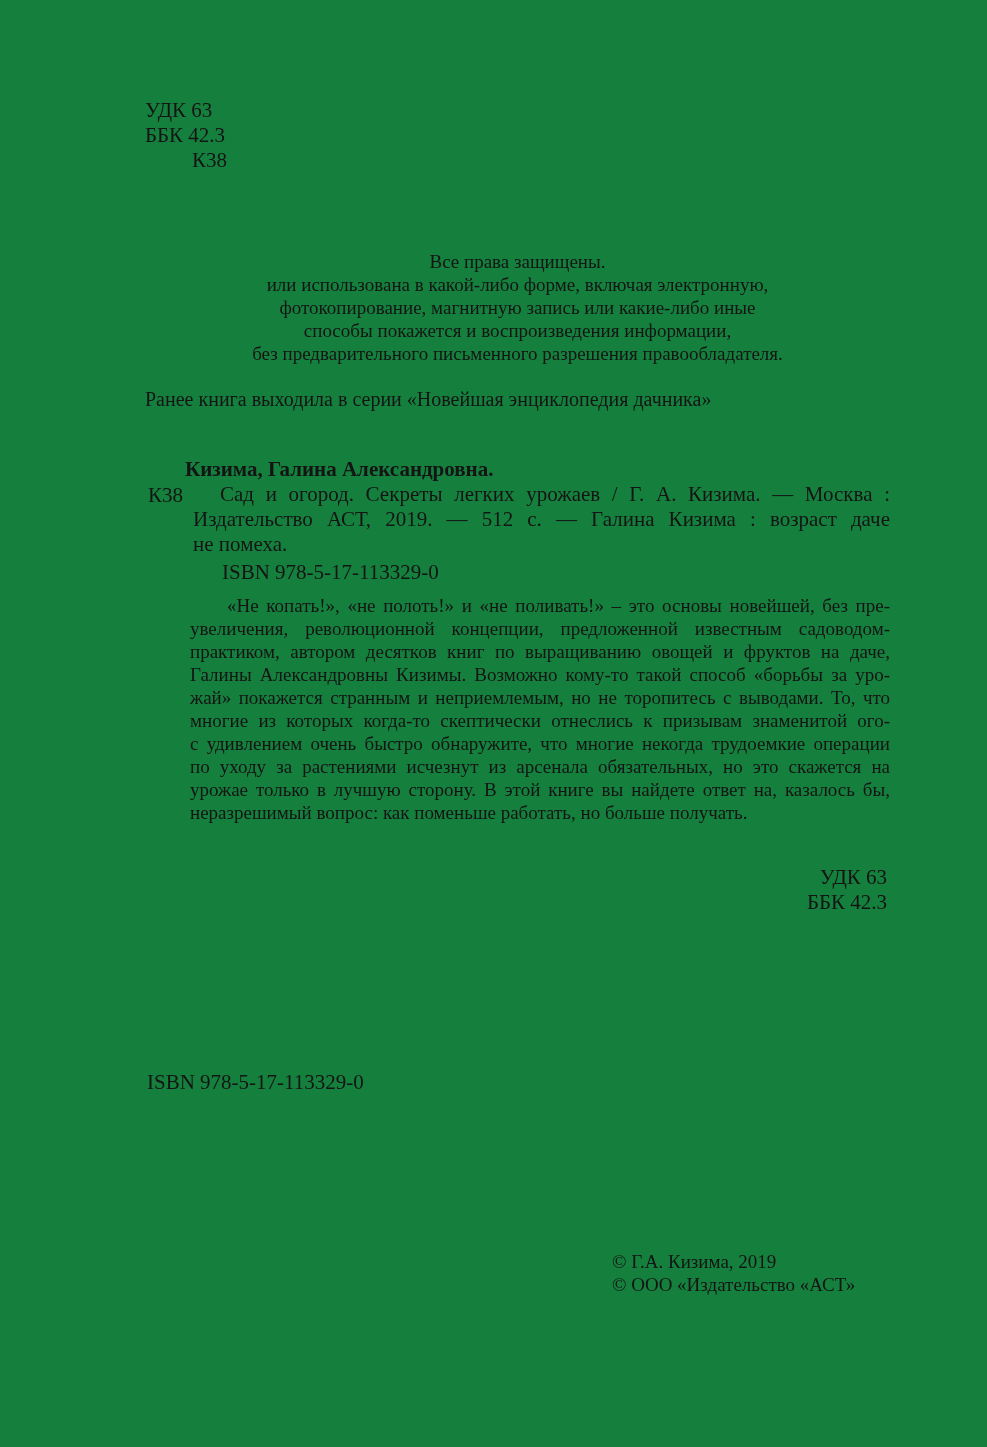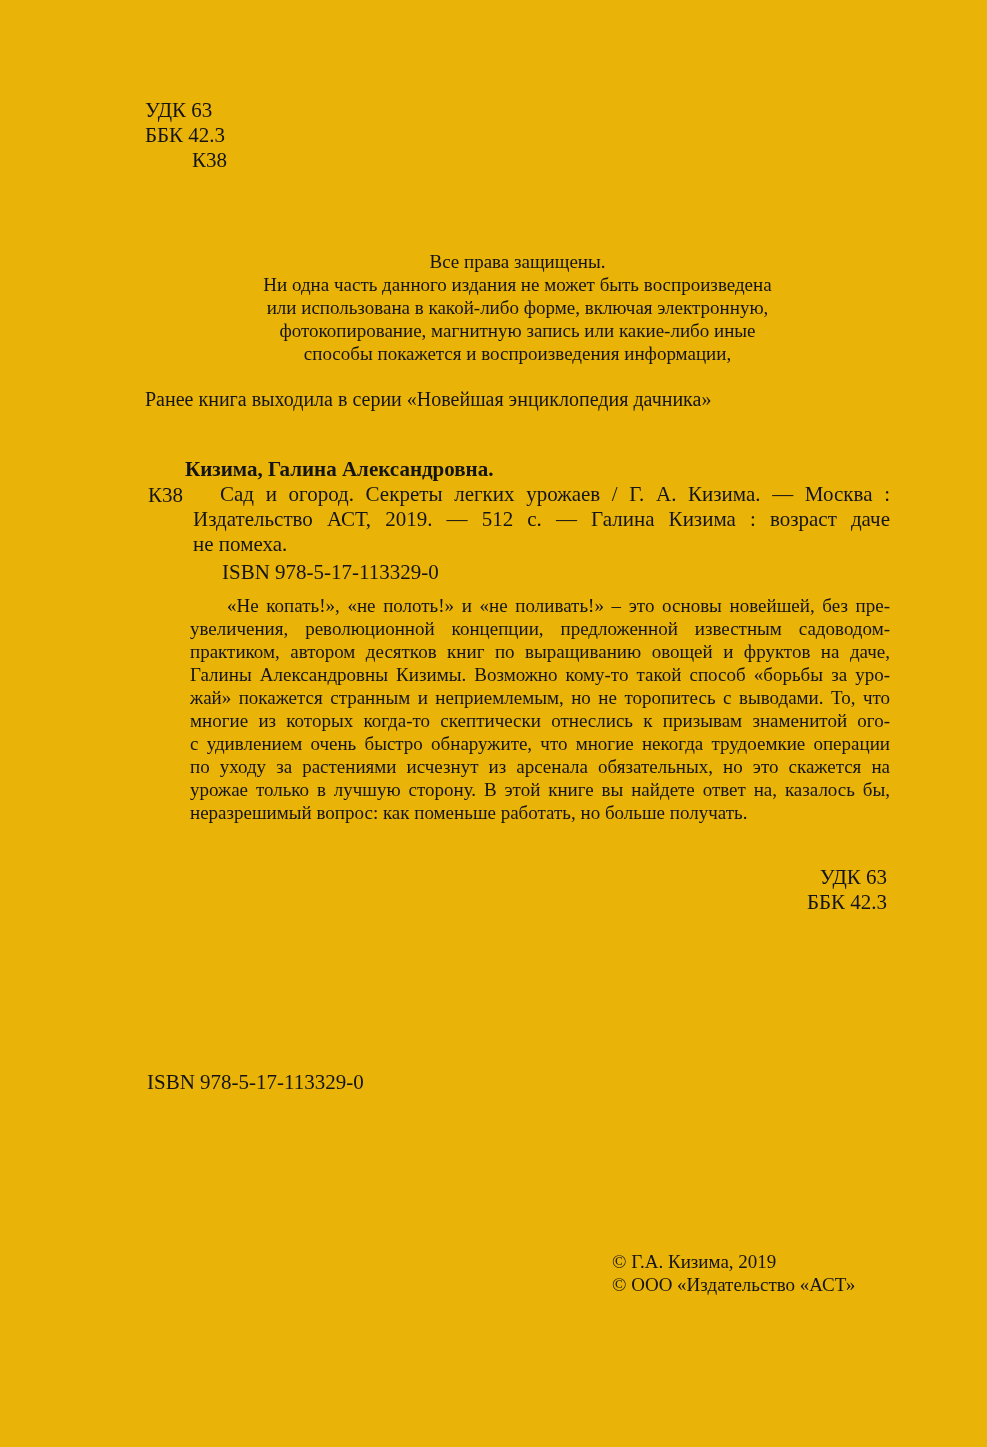--- a/index.html
+++ b/index.html
@@ -1,20 +1,20 @@
 <!DOCTYPE html>
 <html><head>
 <meta charset="utf-8">
 <style>
   html, body { margin: 0; padding: 0; background: #ffffff; }
   .page {
     position: relative;
     width: 987px;
     height: 1447px;
-    background: #eab308;
+    background: #15803d;
     font-family: "Liberation Serif", "DejaVu Serif", serif;
     color: #141414;
     overflow: hidden;
   }
   .codes-top {
     position: absolute;
     left: 145px;
     top: 98px;
     font-size: 21px;
     line-height: 25px;
@@ -104,24 +104,24 @@
 <div class="page">
 
   <div class="codes-top">
     <div>УДК 63</div>
     <div>ББК 42.3</div>
     <div class="author-sign">К38</div>
   </div>
 
   <div class="rights">
     <div>Все права защищены.</div>
-    <div>Ни одна часть данного издания не может быть воспроизведена</div>
     <div>или использована в какой-либо форме, включая электронную,</div>
     <div>фотокопирование, магнитную запись или какие-либо иные</div>
     <div>способы покажется и воспроизведения информации,</div>
+    <div>без предварительного письменного разрешения правообладателя.</div>
   </div>
 
   <div class="series">Ранее книга выходила в серии «Новейшая энциклопедия дачника»</div>
 
   <div class="catalog">
     <div class="code">К38</div>
     <div class="author">Кизима, Галина Александровна.</div>
     <div class="dline just indent1">Сад и огород. Секреты легких урожаев / Г. А. Кизима. — Москва :</div>
     <div class="dline just">Издательство АСТ, 2019. — 512 с. — Галина Кизима : возраст даче</div>
     <div class="dline">не помеха.</div>

